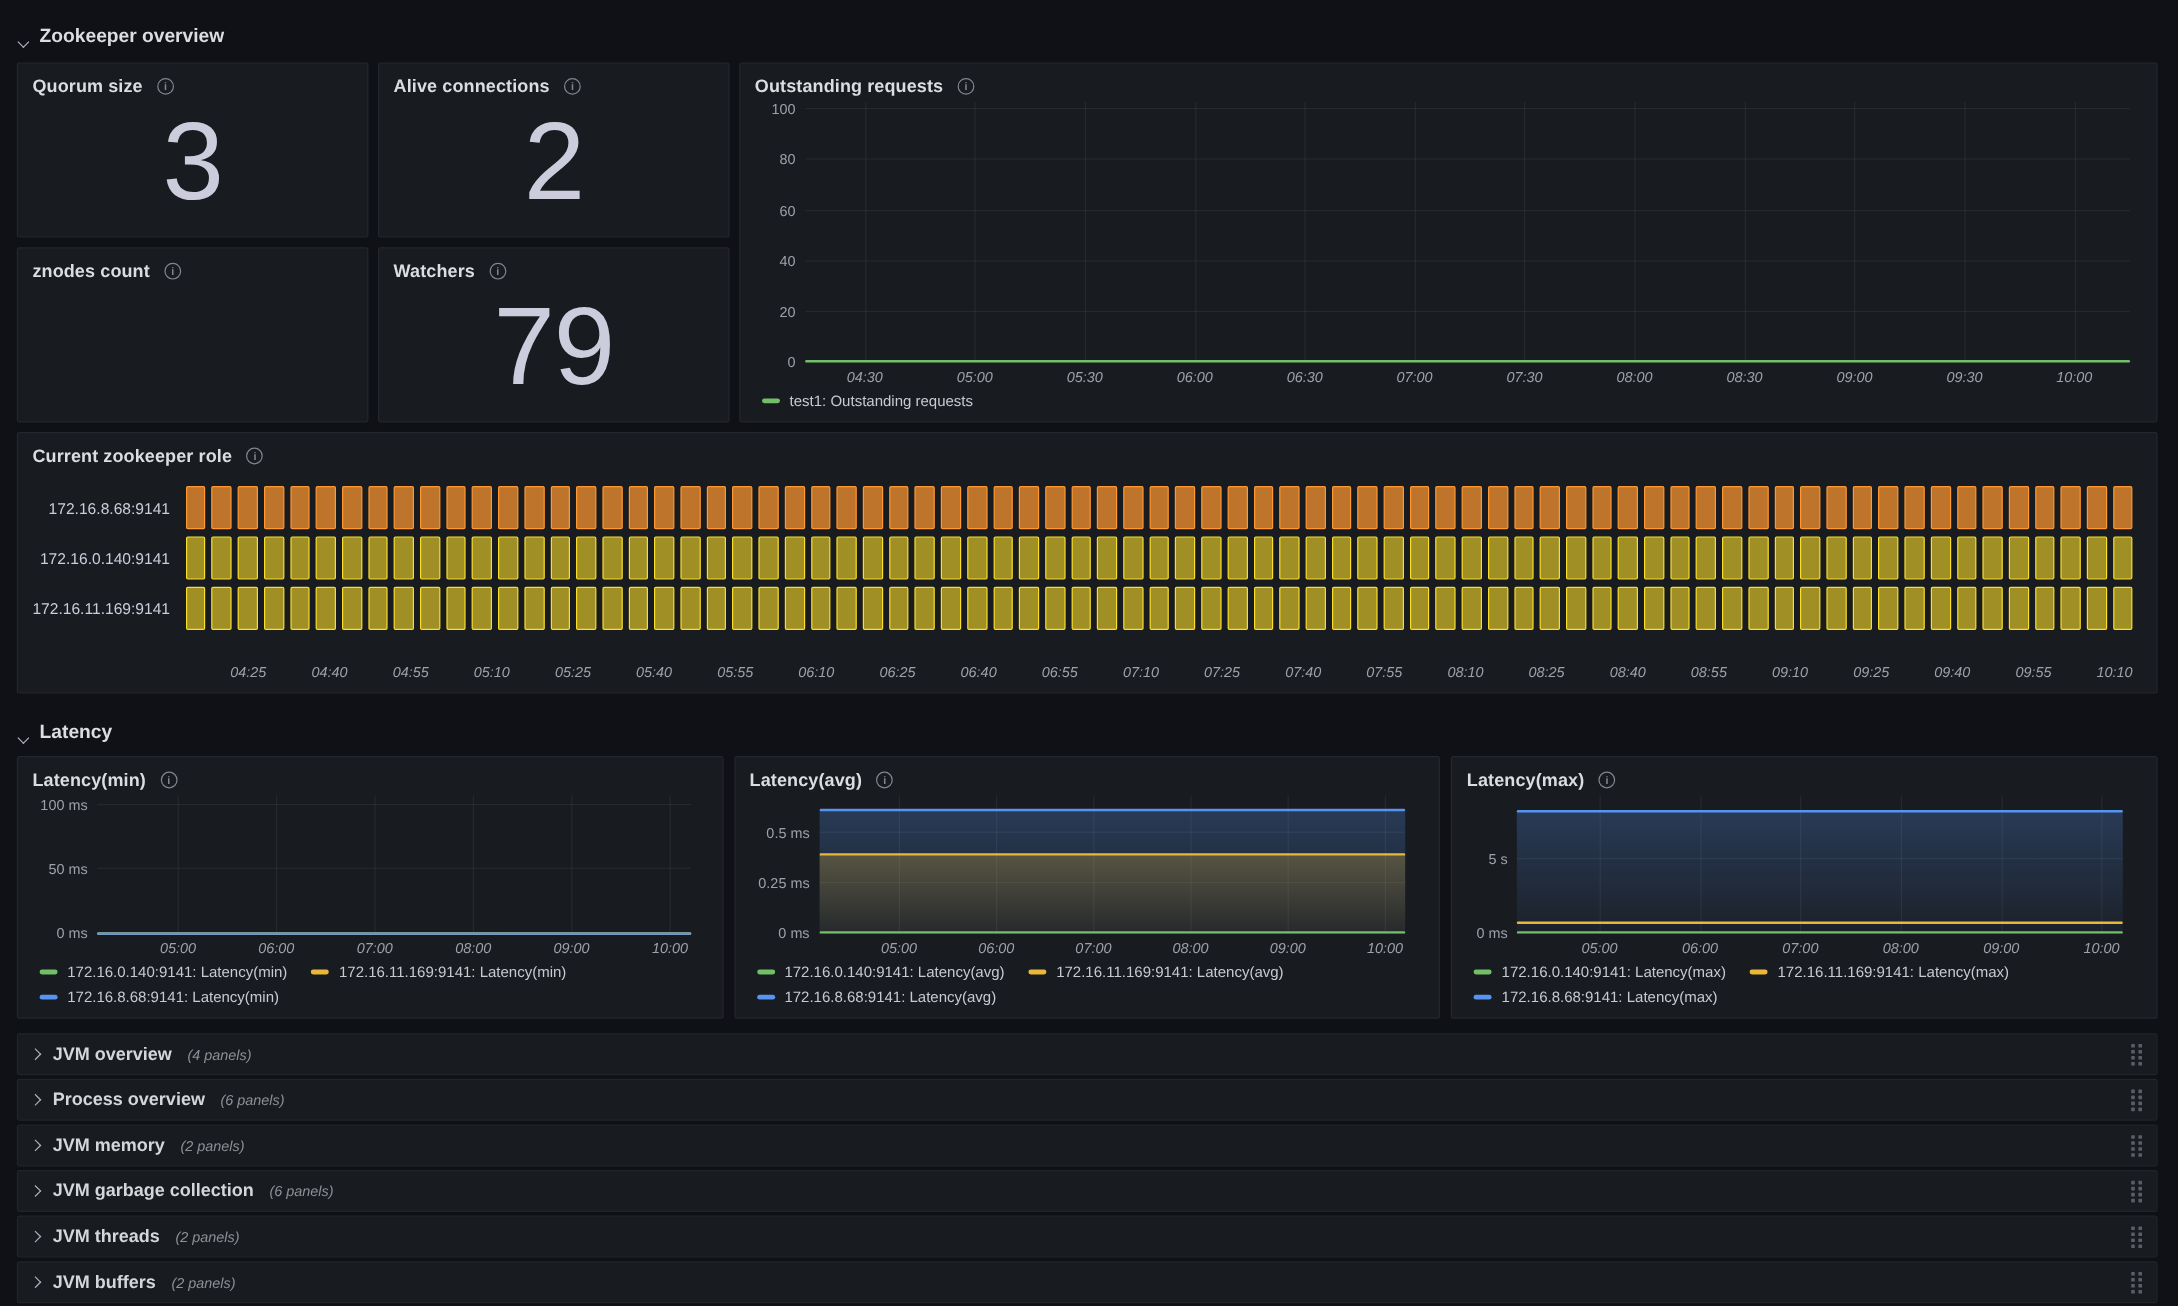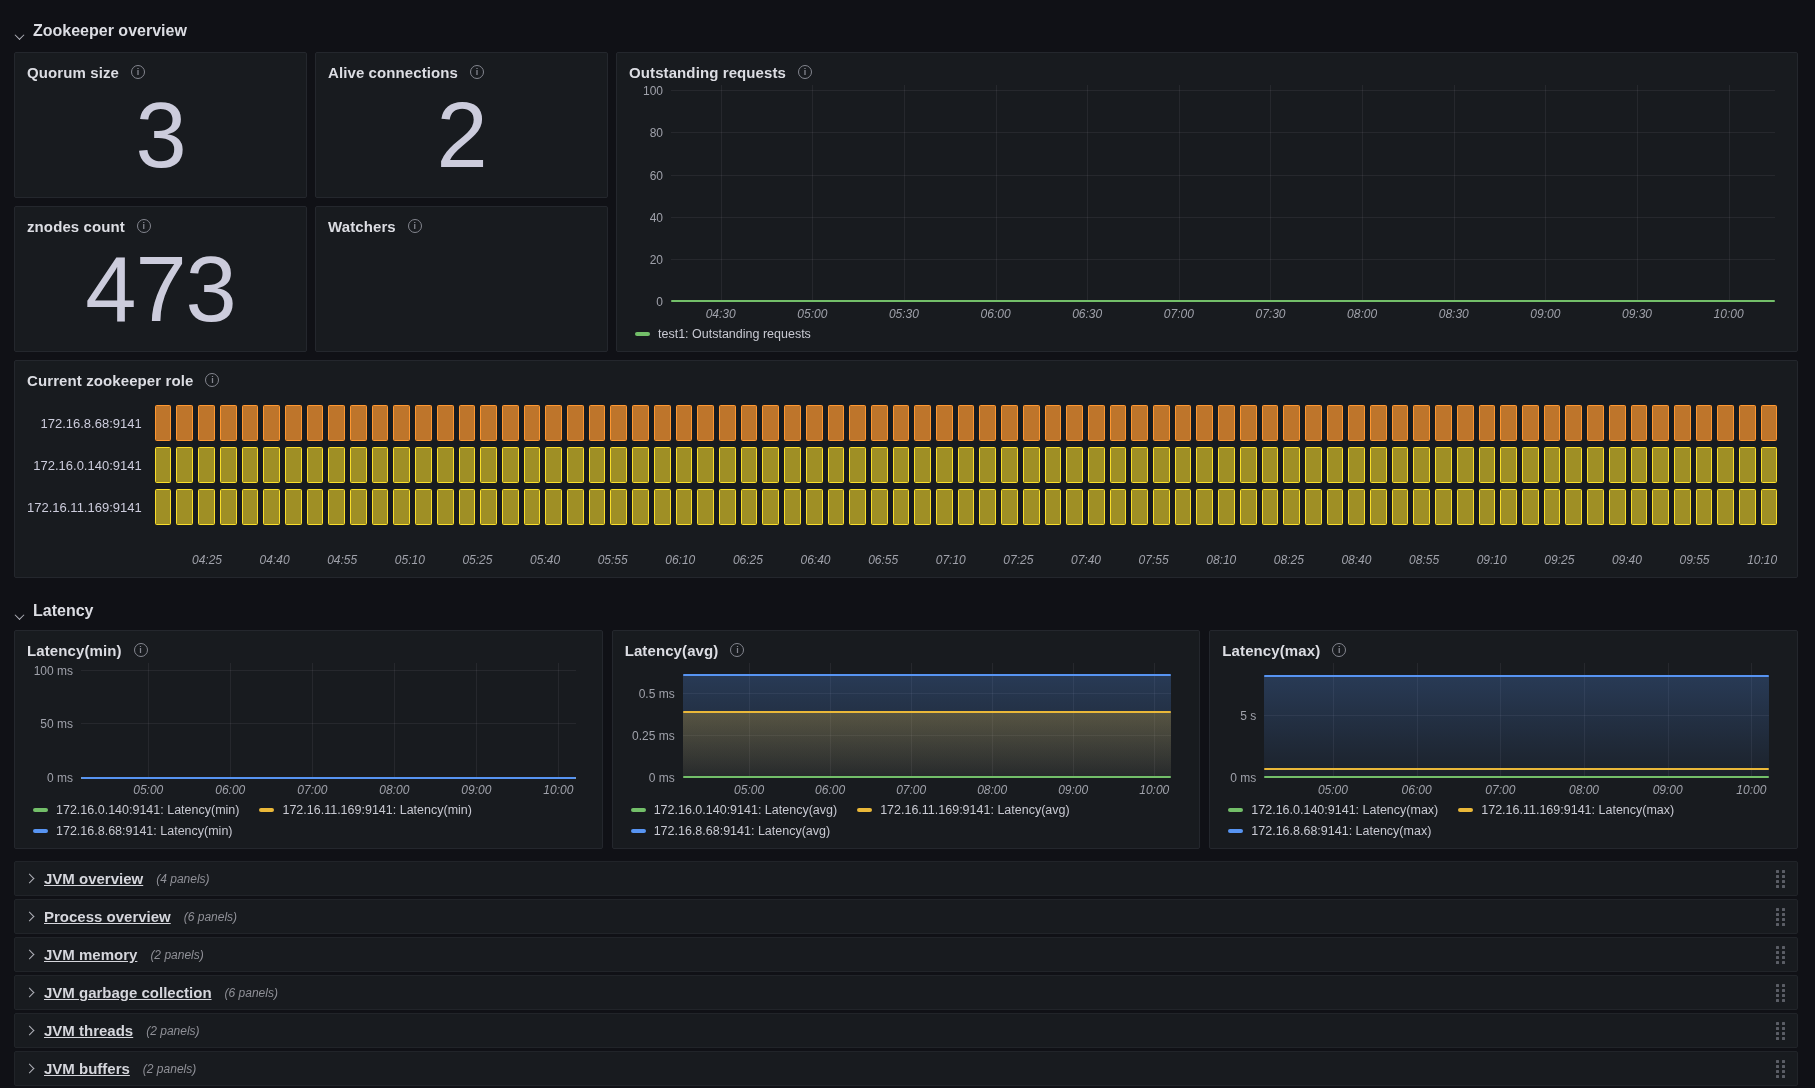--- a/index.html
+++ b/index.html
@@ -65,21 +65,21 @@
   .tl-row{height:36px;display:flex;gap:5px;}
   .tl-seg{flex:1;border-radius:1.5px;border:1.5px solid;}
   .tl-xaxis{height:21px;display:flex;}
   .tl-xaxis .lead{flex:0 0 112px;}
   .tl-xaxis .xtrack{margin-right:8px;}
 
   
   .rows-wrap{margin-top:12px;}
   .collapsed-row{height:35px;background:var(--panel);border:1px solid #212429;border-radius:2px;
     margin-bottom:3px;display:flex;align-items:center;padding:0 12px 0 11px;gap:11px;cursor:pointer;}
-  .collapsed-row .rtitle{font-size:15px;font-weight:700;color:#d5d6dc;text-decoration:underline;}
+  .collapsed-row .rtitle{font-size:15px;font-weight:700;color:#d5d6dc;}
   .collapsed-row .rcount{font-size:12px;font-style:italic;color:#8f9097;margin-left:2px;}
   .dots{margin-left:auto;display:grid;grid-template-columns:repeat(2,3px);grid-auto-rows:3px;gap:2px 3px;cursor:grab;}
   .dots span{background:#5b5e66;border-radius:.5px;}
 
   .mt8{margin-top:8px;}
   .role-panel{height:218px;}
   .latency-header{margin:16px 0 10px 2px;}
 </style>
 </head>
 <body>
@@ -170,28 +170,28 @@
             </div>
           </div>
         </div>
     </div>
 
     <div class="panel">
       <div class="panel-header">
         <span class="panel-title">znodes count</span>
         <span class="info-icon">i</span>
       </div>
-      <div class="stat-value">473</div>
     </div>
 
     <div class="panel">
       <div class="panel-header">
         <span class="panel-title">Watchers</span>
         <span class="info-icon">i</span>
       </div>
+      <div class="stat-value">79</div>
     </div>
   </div>
 
   <div class="panel role-panel mt8">
     <div class="panel-header">
       <span class="panel-title">Current zookeeper role</span>
       <span class="info-icon">i</span>
     </div>
     <div class="chart">
         <div class="tl-body">

